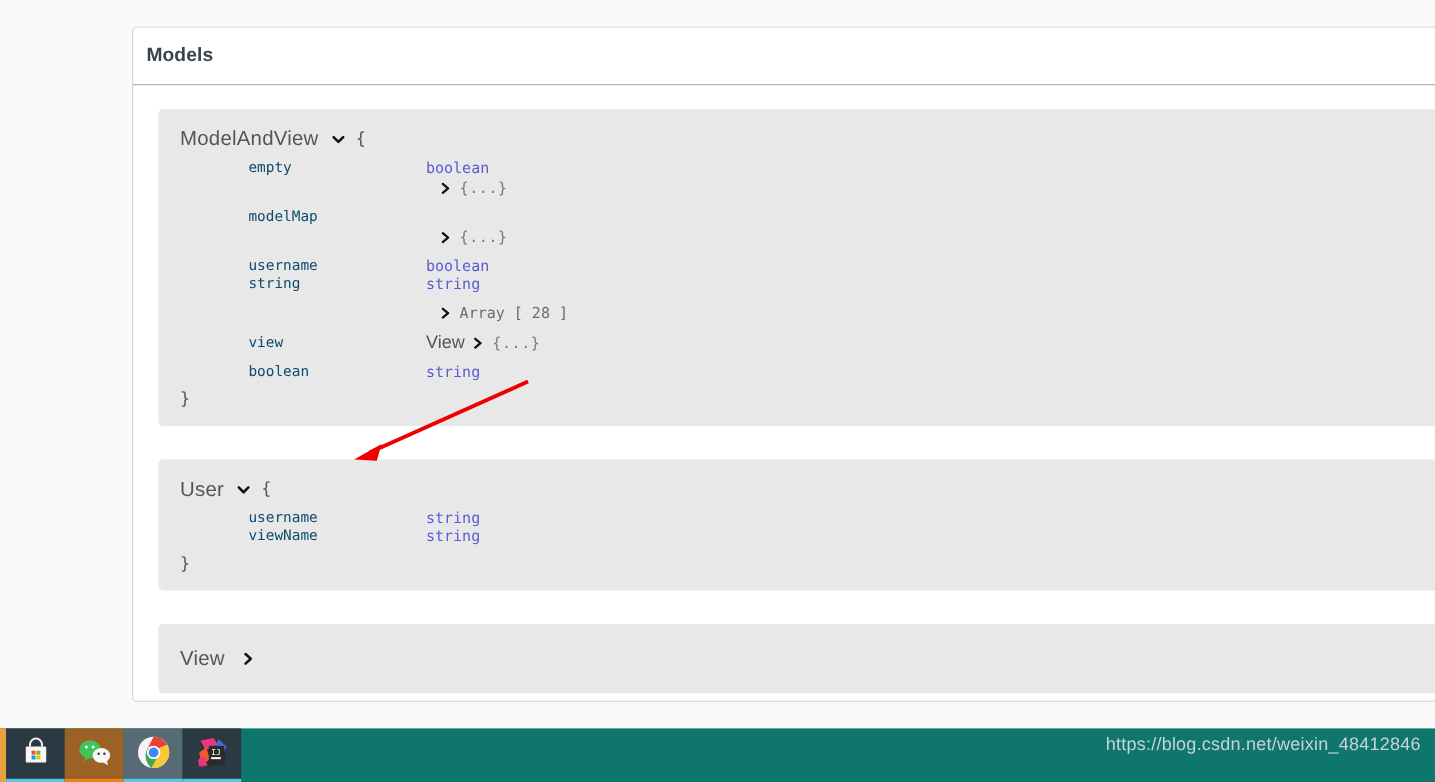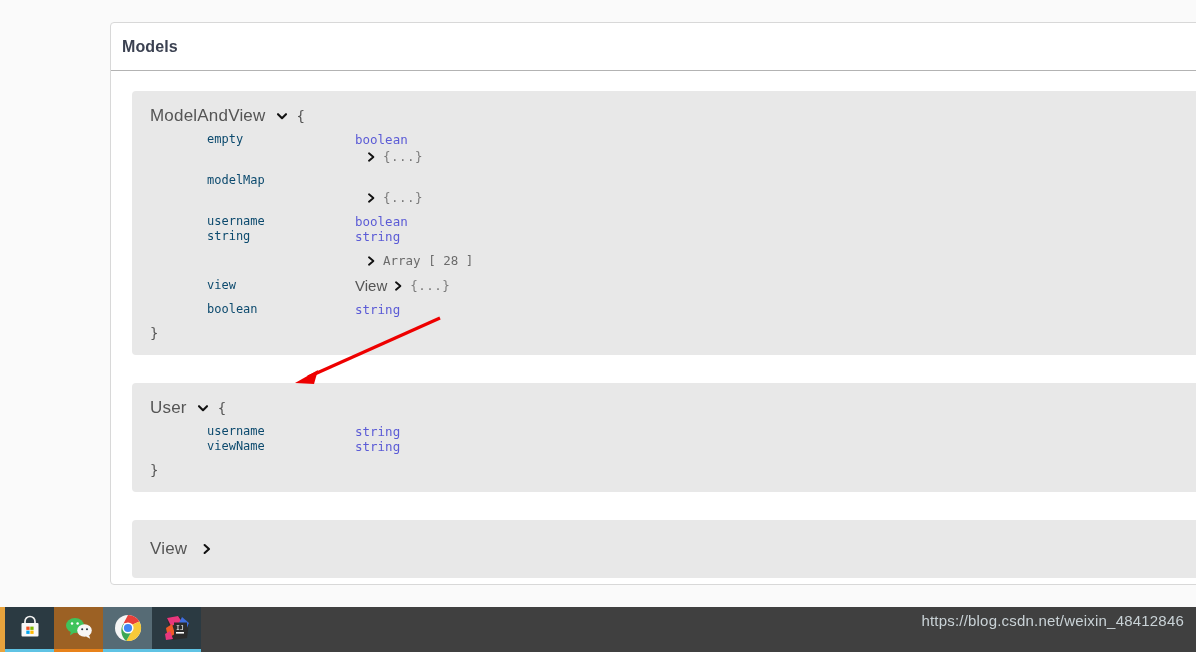--- a/index.html
+++ b/index.html
@@ -199,21 +199,21 @@
     pointer-events: none;
   }
 
   
   .taskbar {
     position: absolute;
     left: 0;
     top: 607px;
     width: 1196px;
     height: 45px;
-    background: #404040;
+    background: #0f766e;
     display: flex;
     align-items: stretch;
   }
 
   .tb-edge {
     width: 5px;
     background: #e8a33d;
     flex: 0 0 5px;
   }
 

